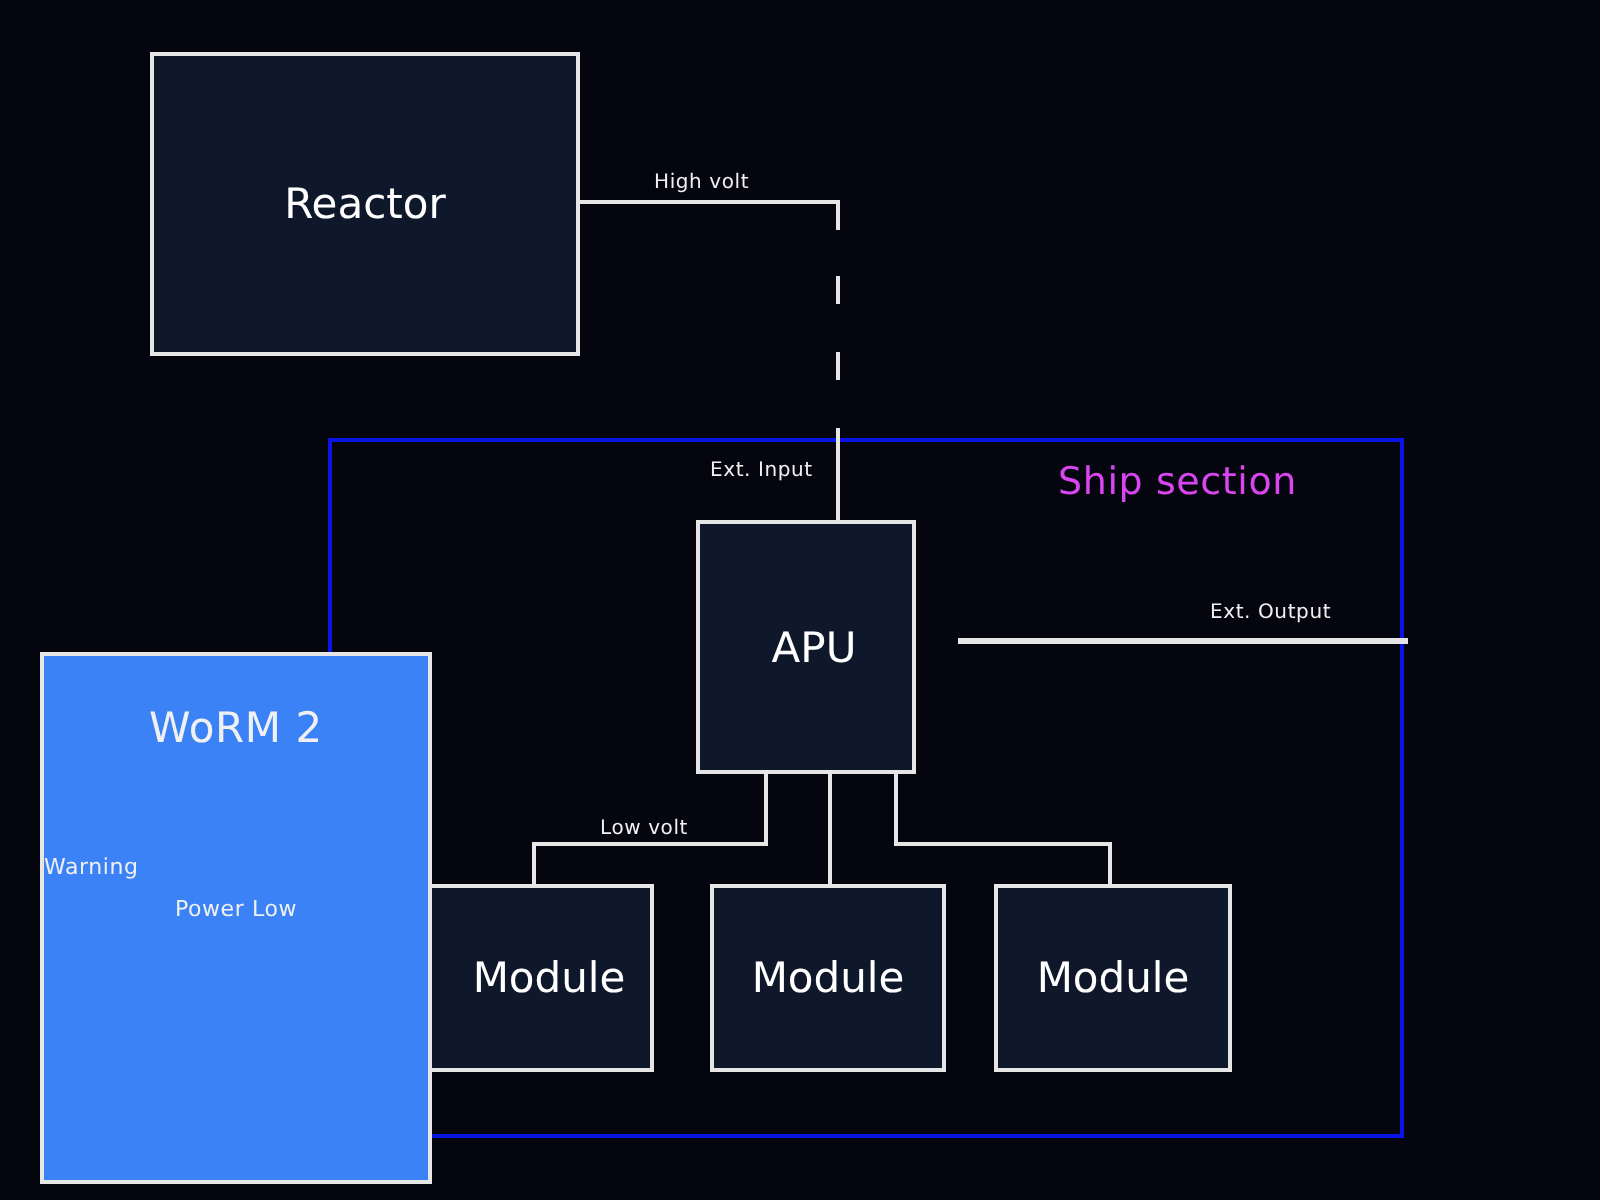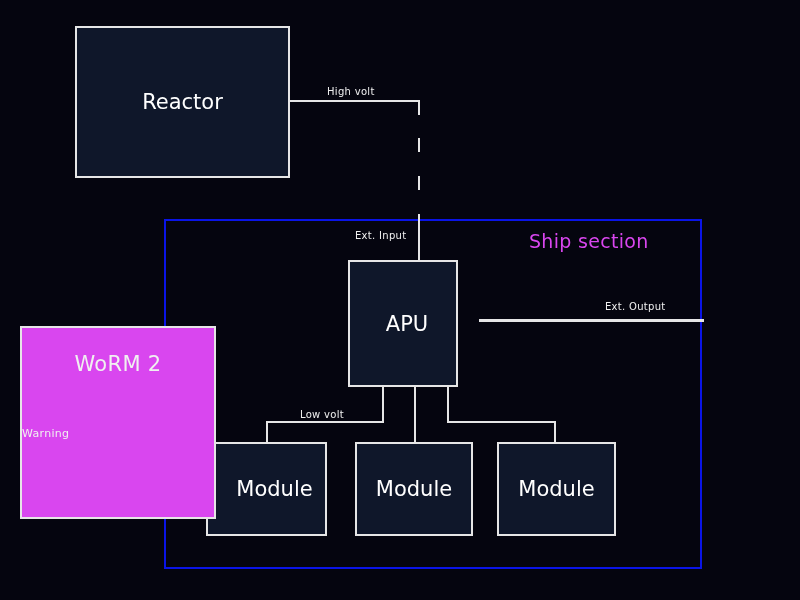--- a/index.html
+++ b/index.html
@@ -15,21 +15,21 @@
   .line { background: #e6e6e6; }
   .label { position: absolute; white-space: nowrap; color: #f0f0f0; letter-spacing: 0.3px; }
   .big { font-size: 21px; }
   .small { font-size: 10px; }
   .center-text { display: flex; align-items: center; justify-content: center; }
   #ship-section {
     left: 164px; top: 219px; width: 538px; height: 350px;
     border: 2px solid #0a14e6; background: transparent;
   }
   #ship-title { left: 529px; top: 230px; font-size: 19px; color: #d946ef; }
-  #worm { left: 20px; top: 326px; width: 196px; height: 193px; background: #d946ef; border: 2px solid #e6e6e6; }
+  #worm { left: 20px; top: 326px; width: 196px; height: 266px; background: #3b82f6; border: 2px solid #e6e6e6; }
 </style>
 </head>
 <body>
 
 <div id="ship-section" class="abs"></div>
 <div id="ship-title" class="label">Ship section</div>
 
 <div class="abs box center-text" style="left:75px;top:26px;width:215px;height:152px;">
   <span class="big">Reactor</span>
 </div>
@@ -66,13 +66,14 @@
 <div class="abs box center-text" style="left:355px;top:442px;width:118px;height:94px;">
   <span class="big">Module</span>
 </div>
 <div class="abs box center-text" style="left:497px;top:442px;width:119px;height:94px;">
   <span class="big">Module</span>
 </div>
 
 <div id="worm" class="abs">
   <div class="label big" style="left:0;right:0;top:24px;text-align:center;">WoRM 2</div>
   <div class="label small" style="left:0;right:0;top:99px;text-align:left;font-size:11px;">Warning</div>
+  <div class="label small" style="left:0;right:0;top:120px;text-align:center;font-size:11px;">Power Low</div>
 </div>
 
 </body></html>

